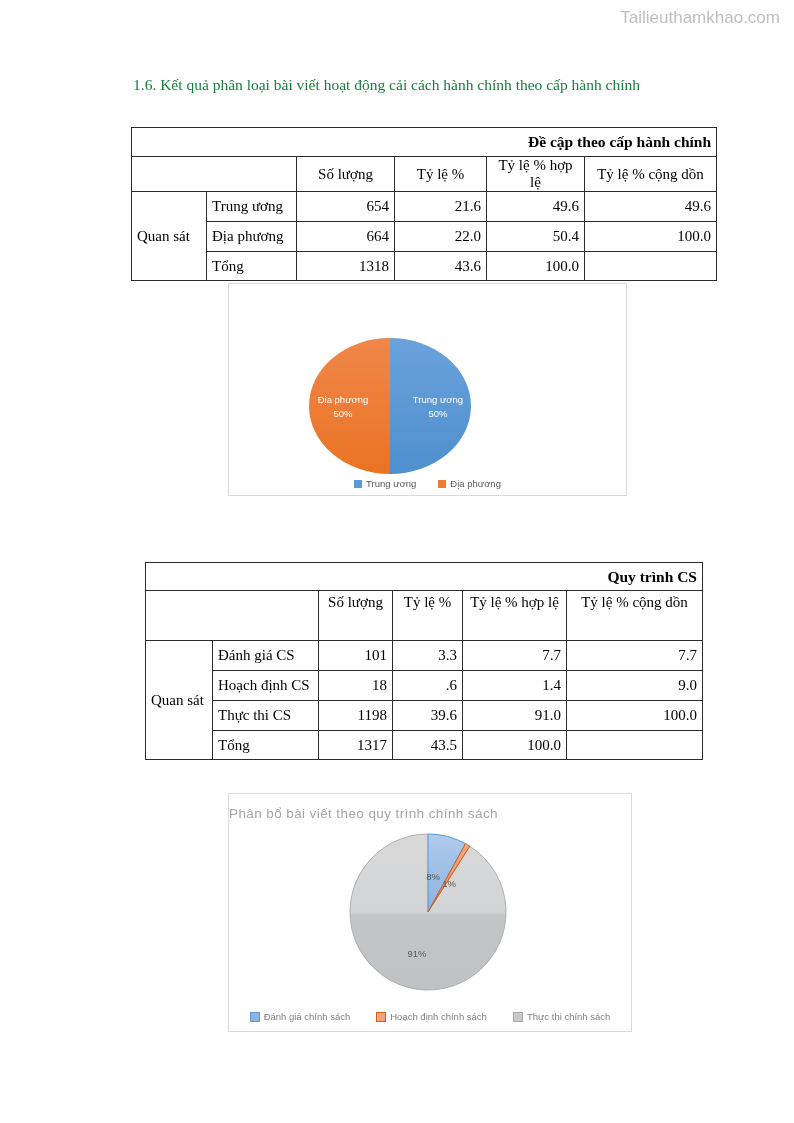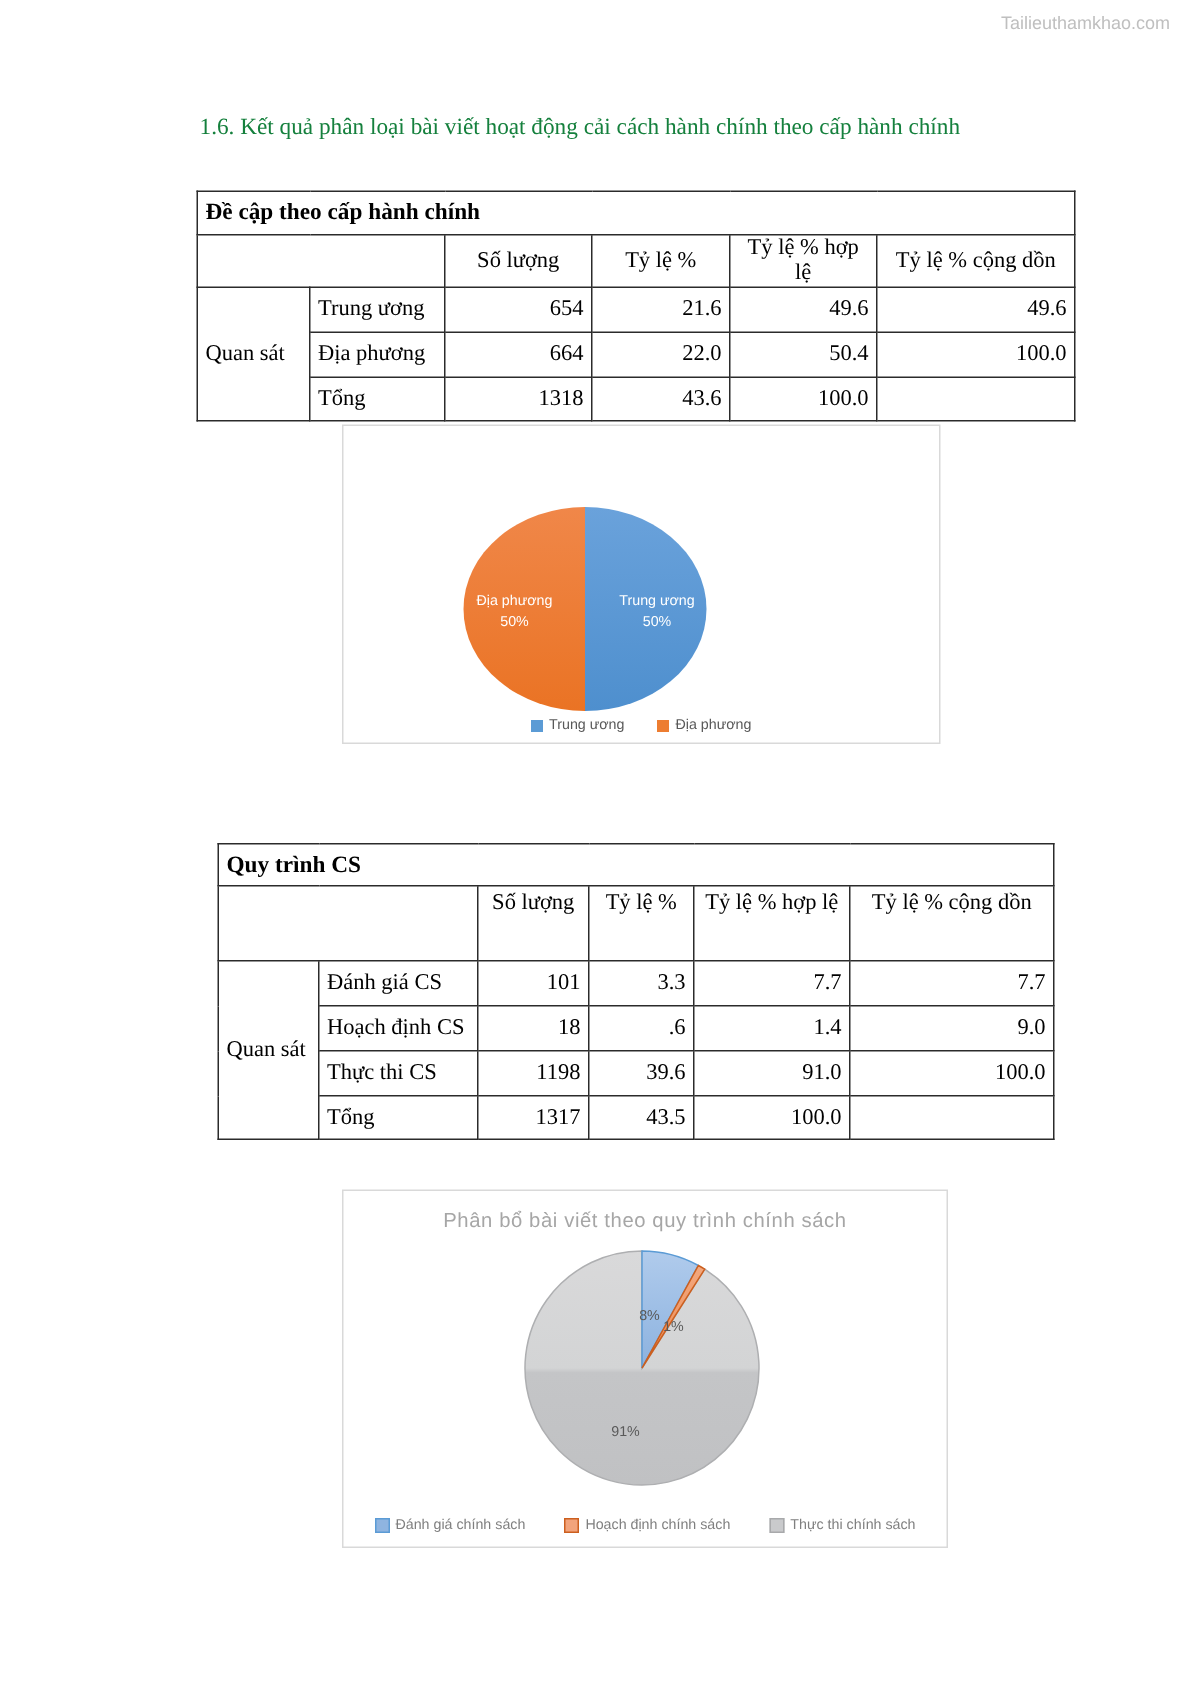--- a/index.html
+++ b/index.html
@@ -2,50 +2,50 @@
 <html><head>
 <meta charset="utf-8">
 <style>
   html,body { margin:0; padding:0; background:#fff; }
   .page {
     position:relative; width:794px; height:1123px; background:#ffffff;
     font-family:"Liberation Serif", serif; color:#000; overflow:hidden;
   }
   .watermark {
     position:absolute; top:8px; right:14px;
-    font-family:"Liberation Sans", sans-serif; font-size:12px; color:#bfbfbf;
+    font-family:"Liberation Sans", sans-serif; font-size:17px; color:#bfbfbf;
   }
   .heading {
     position:absolute; left:133px; font-size:15.5px; color:#15803d;
     white-space:nowrap;
   }
   .h16 { top:76px; }
   .h17 { top:510px; }
 
   table.doc { border-collapse:collapse; table-layout:fixed; position:absolute; font-size:15px; }
   table.doc td { border:1px solid #2b2b2b; padding:0 5px; vertical-align:middle; overflow:hidden; }
-  .t-title { font-weight:bold; text-align:left; font-size:15.5px; }
+  .t-title { font-weight:bold; text-align:right; font-size:15.5px; }
   .t-head  { text-align:center; }
   .t-num   { text-align:right; }
   .t-label { text-align:left; padding-left:7px; }
   .t1 { left:131px; top:127px; width:585px; }
   .t2 { left:145px; top:562px; width:557px; }
 
   .chartbox {
     position:absolute; background:#ffffff; border:1px solid #d9d9d9;
     font-family:"Liberation Sans", sans-serif;
   }
   .c1 { left:228px; top:283px;  width:397px; height:211px; }
   .c2 { left:228px; top:793px;  width:402px; height:237px; }
   .c1 .chart-title {
     position:absolute; top:13px; left:0; width:100%; text-align:center;
     font-size:12.5px; font-weight:bold; color:#3d3d3d;
   }
   .c2 .chart-title {
-    position:absolute; top:12px; left:0; width:100%; text-align:center;
+    position:absolute; top:12px; left:0; width:100%; 
     font-size:13.5px; color:#a6a6a6; letter-spacing:.4px;
   }
   .pie-svg { position:absolute; left:0; top:0; }
   .legend {
     position:absolute; left:0; width:100%; display:flex; justify-content:center;
     align-items:center; font-size:9.5px; color:#595959;
   }
   .c1 .legend { bottom:6px; gap:22px; }
   .c2 .legend { bottom:9px; gap:26px; color:#7f7f7f; }
   .legend-item { display:flex; align-items:center; gap:4px; }

